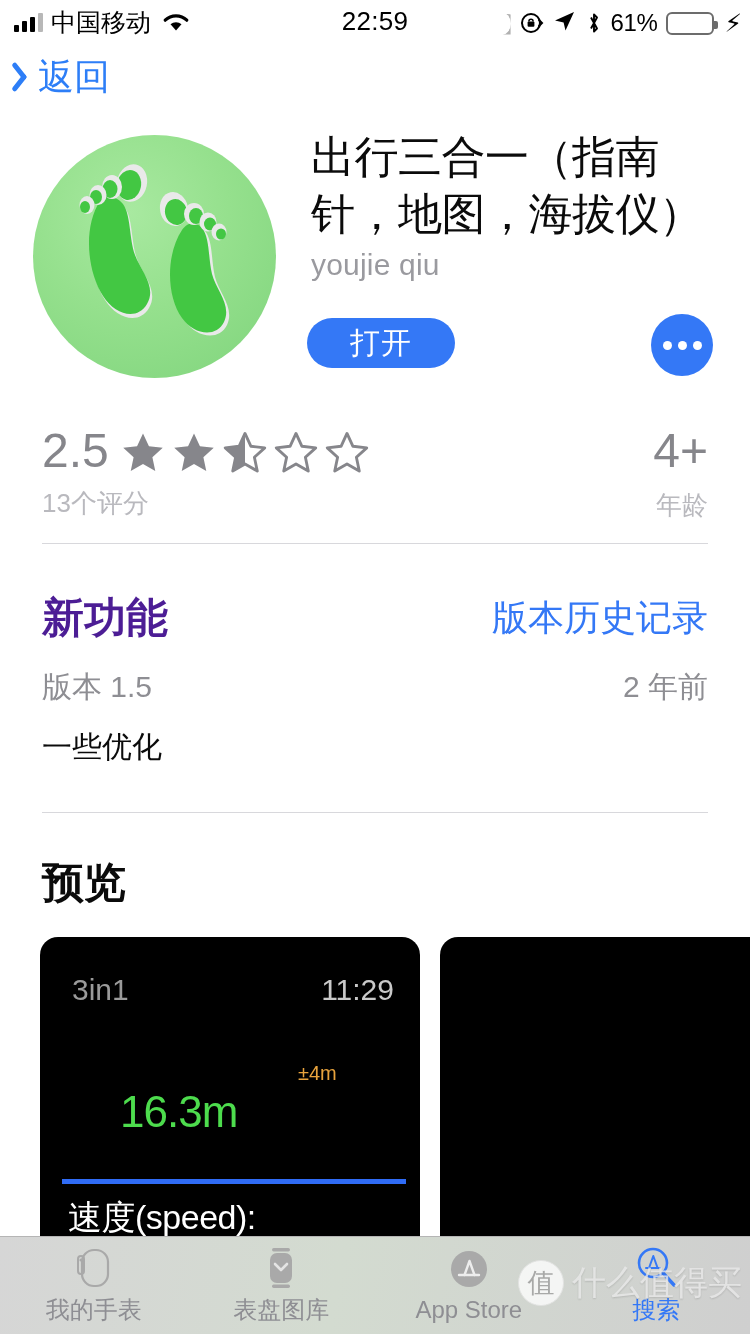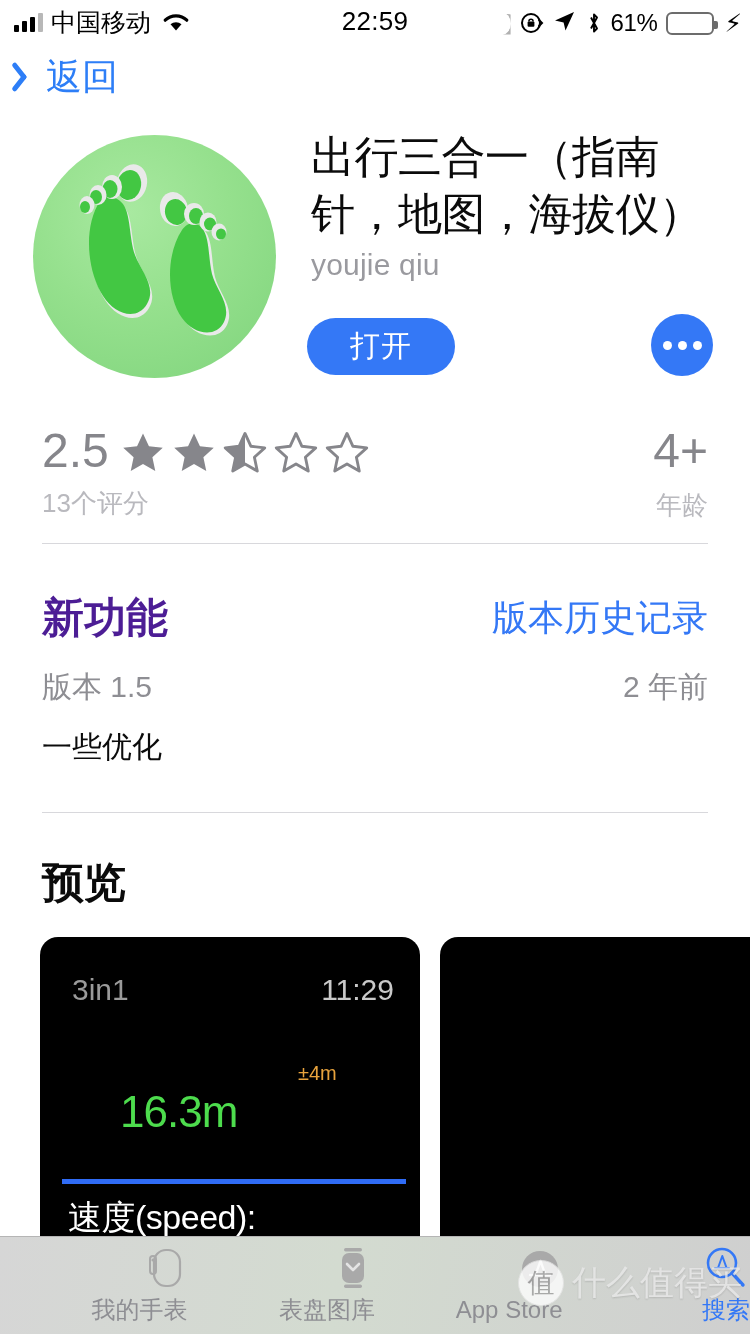--- a/index.html
+++ b/index.html
@@ -40,21 +40,21 @@
     width:48px; height:23px; border:2px solid #6c6c6c; border-radius:6px;
     padding:2px; position:relative;
   }
   .batt-fill { height:100%; width:61%; background:#6ddc6d; border-radius:3px; }
   .batt:after{ content:""; position:absolute; right:-6px; top:7px; width:4px; height:8px;
     background:#6c6c6c; border-radius:0 2px 2px 0; }
   .bolt { font-size:25px; line-height:20px; margin-left:1px; }
 
   
   .navbar { position:absolute; top:52px; left:0; width:750px; height:66px; }
-  .back { position:absolute; left:16px; top:5px; display:flex; align-items:center; gap:8px;
+  .back { position:absolute; left:16px; top:5px; display:flex; align-items:center; gap:0;
           color:#2d7ef7; cursor:pointer;}
   .back .chev { width:22px; height:38px; position:relative; }
   .back .chev:before, .back .chev:after{
     content:""; position:absolute; left:7px; width:5px; height:20px;
     background:#2d7ef7; border-radius:3px;
   }
   .back .chev:before{ top:1px; transform:rotate(-38deg); transform-origin: bottom center;}
   .back .chev:after { top:17px; transform:rotate(38deg); transform-origin: top center;}
   .back-label { font-size:36px; line-height:40px; }
 
@@ -69,21 +69,21 @@
   .app-title {
     position:absolute; left:311px; top:0px; width:400px;
     font-size:44px; line-height:57px; font-weight:400; color:#0b0b0b;
     letter-spacing:-0.5px;
   }
   .app-dev {
     position:absolute; left:311px; top:120px;
     font-size:30px; color:#9a9a9f; letter-spacing:0.2px;
   }
   .open-btn {
-    position:absolute; left:307px; top:190px; width:148px; height:57px;
+    position:absolute; left:307px; top:190px; width:148px; height:50px;
     background:#3478f6; border-radius:29px; color:#fff;
     display:flex; align-items:center; justify-content:center;
     font-size:30px; cursor:pointer; letter-spacing:1px;
   }
   .more-btn {
     position:absolute; left:651px; top:186px; width:62px; height:62px;
     background:#3478f6; border-radius:50%;
     display:flex; align-items:center; justify-content:center; gap:6px; cursor:pointer;
   }
   .more-btn i { width:9px; height:9px; border-radius:50%; background:#fff; display:block;}
@@ -128,21 +128,21 @@
   .w-speed-label { position:absolute; left:28px; top:258px; font-size:34px; color:#fff; letter-spacing:-0.5px;}
 
   
   .tabbar {
     position:absolute; left:0; bottom:0; width:750px; height:98px;
     background: linear-gradient(100deg,#d6d6d6 0%, #d3dbd0 45%, #cfcfcf 100%);
     display:flex;
   }
   .tabbar:before{ content:""; position:absolute; top:0; left:0; right:0; height:1px; background:#b5b5b5;}
   .tab { flex:1; position:relative; display:flex; flex-direction:column;
-         align-items:flex-end; justify-content:center; cursor:pointer; }
+         align-items:center; justify-content:center; cursor:pointer; }
   .tab-ic { height:48px; display:flex; align-items:center; justify-content:center; }
   .tab-lb { font-size:24px; color:#8e8e93; margin-top:2px; }
   .tab.active .tab-lb { color:#3478f6; }
 
   
   .watermark {
     position:absolute; right:8px; bottom:28px; display:flex; align-items:center; gap:8px;
     pointer-events:none; opacity:.78;
   }
   .wm-logo { width:46px; height:46px; border-radius:50%; background:#fff;

